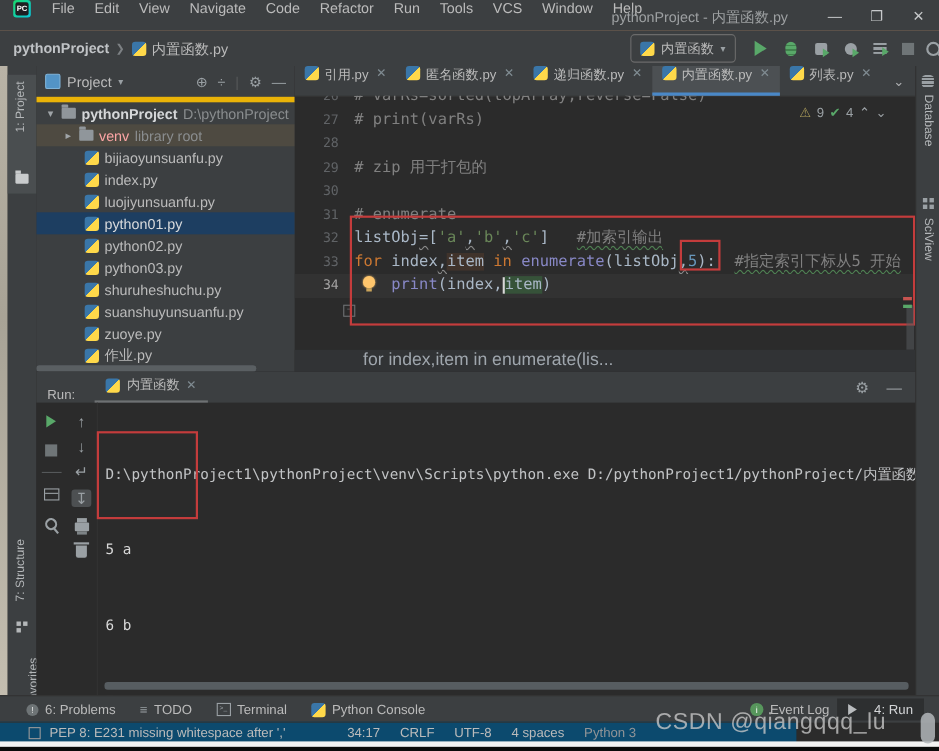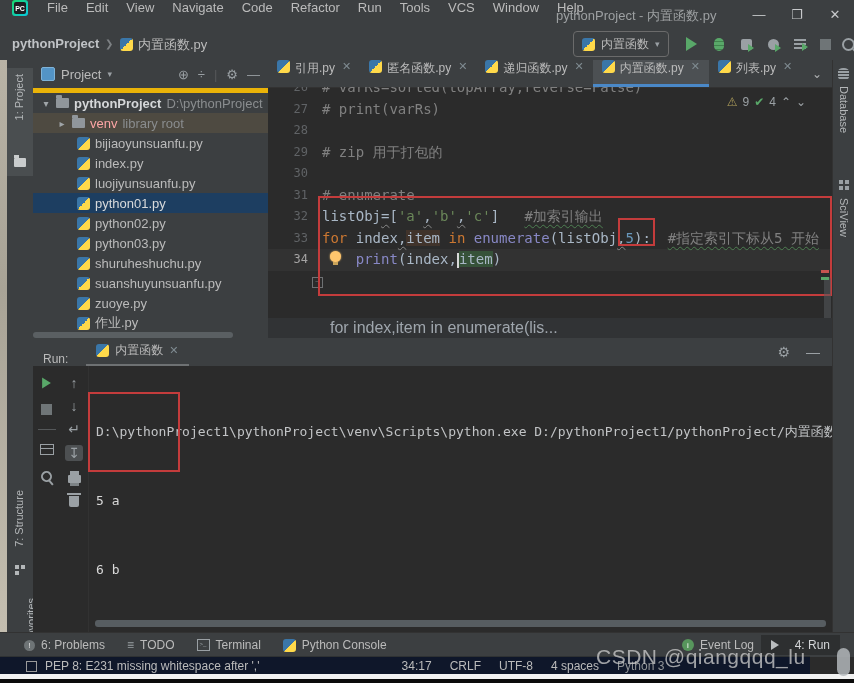--- a/index.html
+++ b/index.html
@@ -121,21 +121,21 @@
   .bb-item{display:flex;align-items:center;gap:6px;margin-right:22px;color:#bbbbbb}
   .bb-left{display:flex;padding-left:24px}
   .icon-problems{width:11px;height:11px;border-radius:50%;background:#6e7476;color:#e8e8e8;font-size:8px;display:flex;align-items:center;justify-content:center}
   .icon-todo{color:#9aa0a4;font-size:12px}
   .icon-term{width:11px;height:10px;border:1px solid #9aa0a4;color:#9aa0a4;font-size:6px;line-height:8px;text-align:center}
   .icon-event{width:12px;height:12px;border-radius:50%;background:#57965C;color:#fff;font-size:8px;display:flex;align-items:center;justify-content:center}
   .bb-run{position:absolute;right:14px;top:2px;height:20px;display:flex;align-items:center;gap:16px;background:#2d2f30;padding:0 10px;color:#d3d5d7}
   .bb-event{position:absolute;right:100px;top:2px;height:20px;display:flex;align-items:center;gap:6px}
   .tri-grey{width:0;height:0;border-left:8px solid #b9bcbe;border-top:5px solid transparent;border-bottom:5px solid transparent}
   
-  #statusbar{left:0;top:656px;width:810px;height:18px;background:#0f172a;border-top:1px solid #2f3233;font-size:12px;color:#bbbbbb}
+  #statusbar{left:0;top:656px;width:724px;height:18px;background:#0c4a6e;border-top:1px solid #2f3233;font-size:12px;color:#bbbbbb}
   .st-icon{position:absolute;left:26px;top:4px;width:9px;height:9px;border:1px solid #9a9a9a}
   .st-msg{position:absolute;left:45px;top:2px}
   .st-right{position:absolute;right:18px;top:2px;display:flex;gap:18px}
   .st-int{min-width:175px;color:#919497}
   #watermark{left:596px;top:645px;font-size:21px;color:#c9c9c9;opacity:.78;z-index:50;letter-spacing:.5px}
   #grip{left:837px;top:648px;width:13px;height:28px;background:#b2b6ba;opacity:.85;border-radius:7px;z-index:40}
   #strip-white{left:0;top:674px;width:854px;height:5px;background:#f2f2f2}
   #strip-black{left:0;top:679px;width:854px;height:4px;background:#0a0a0a}
 </style>
 </head>

